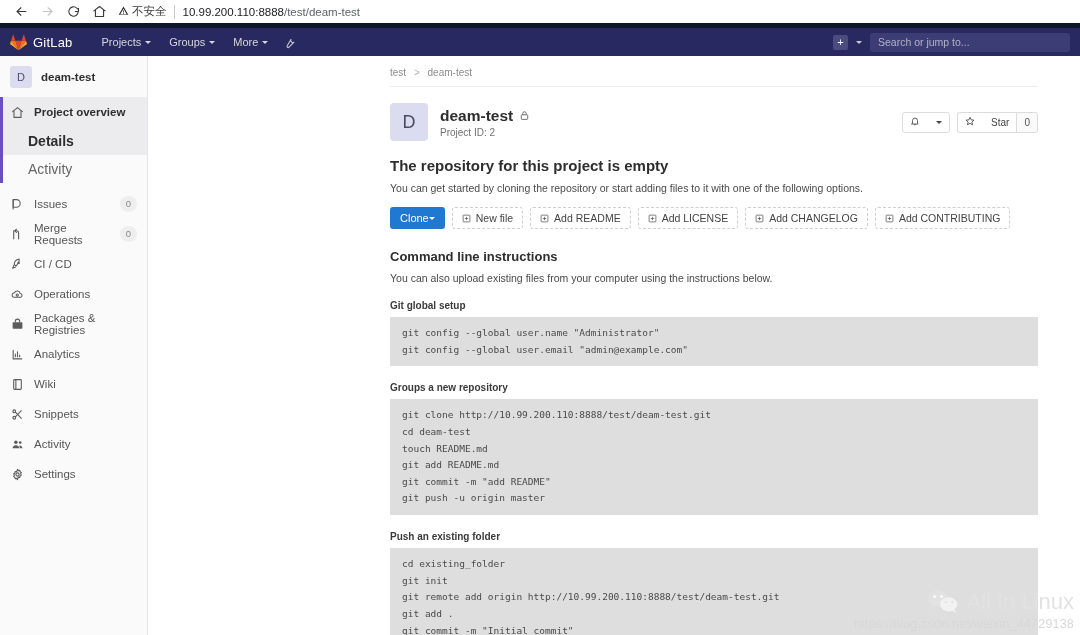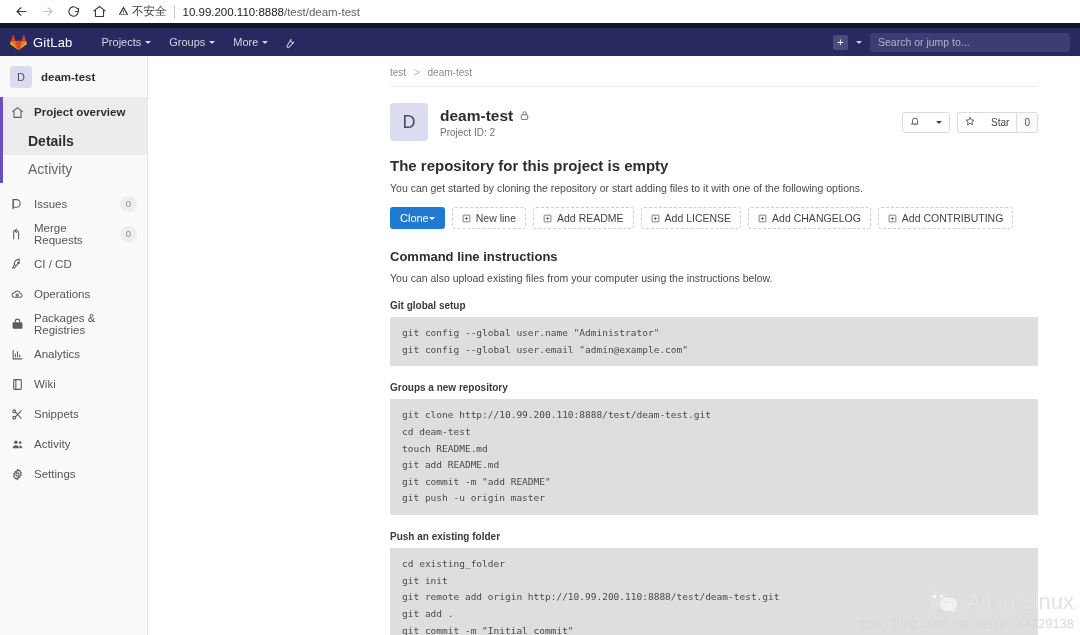--- a/index.html
+++ b/index.html
@@ -626,21 +626,21 @@
         </div>
 
         <div class="btn-dashed">
           <span class="fileico">
             <svg width="9" height="9" viewBox="0 0 24 24" fill="none" stroke="currentColor" stroke-width="2">
                 <rect x="3" y="3" width="18" height="18" rx="1.5"></rect>
                 <line x1="12" y1="7.5" x2="12" y2="16.5"></line>
                 <line x1="7.5" y1="12" x2="16.5" y2="12"></line>
               </svg>
           </span>
-          <span>New line</span>
+          <span>New file</span>
         </div>
 
         <div class="btn-dashed">
           <span class="fileico">
             <svg width="9" height="9" viewBox="0 0 24 24" fill="none" stroke="currentColor" stroke-width="2">
                 <rect x="3" y="3" width="18" height="18" rx="1.5"></rect>
                 <line x1="12" y1="7.5" x2="12" y2="16.5"></line>
                 <line x1="7.5" y1="12" x2="16.5" y2="12"></line>
               </svg>
           </span>

